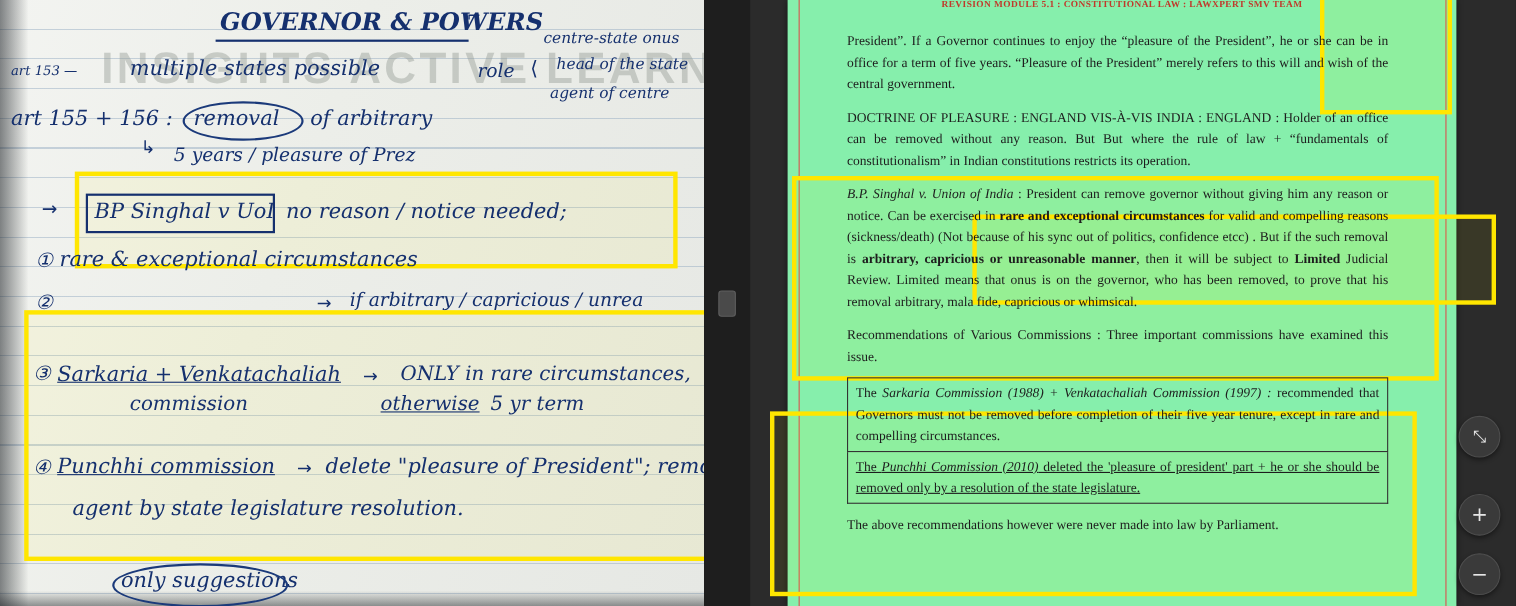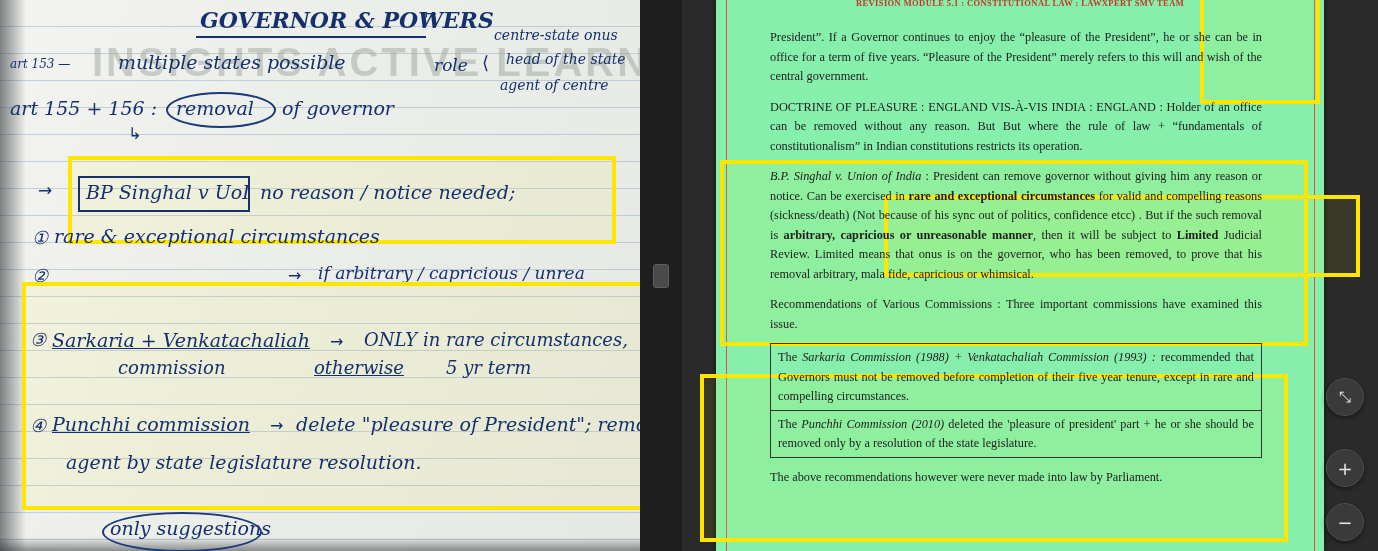--- a/index.html
+++ b/index.html
@@ -162,21 +162,21 @@
     color: #1d1d1d;
     text-align: justify;
   }
   .pdf-body p { margin: 0 0 11px 0; }
   .pdf-body p.tight { margin-bottom: 9px; }
   .pdf-box {
     border: 1px solid #333;
     padding: 4px 7px 3px 7px;
     margin: 0 0 0 0;
   }
-  .pdf-box.second { border-top: none; }
+  .pdf-box.second { border-top: none; text-decoration: underline; }
   em { font-style: italic; }
   strong { font-weight: bold; }
 
   
   .fab {
     position: absolute;
     right: 14px;
     width: 36px;
     height: 36px;
     border-radius: 50%;
@@ -215,21 +215,22 @@
     <div class="hw" style="left:118px; top:52px; font-size:19px;">multiple states possible</div>
     <div class="hw" style="left:494px; top:28px; font-size:14px;">centre-state onus</div>
     <div class="hw" style="left:506px; top:52px; font-size:14px;">head of the state</div>
     <div class="hw" style="left:434px; top:56px; font-size:17px;">role</div>
     <div class="hw" style="left:500px; top:78px; font-size:14px;">agent of centre</div>
     <div class="arrow" style="left:482px; top:52px; font-size:18px;">⟨</div>
 
     <div class="hw" style="left:10px; top:98px; font-size:19px;">art 155 + 156 :</div>
     <div class="hw" style="left:176px; top:98px; font-size:19px;">removal</div>
     <div class="ellipse" style="left:166px; top:92px; width:106px; height:32px;"></div>
-    <div class="hw" style="left:282px; top:98px; font-size:19px;">of governor</div>
+    <div class="hw" style="left:282px; top:98px; font-size:19px;">of arbitrary</div>
+    <div class="hw" style="left:158px; top:132px; font-size:17px;">5 years / pleasure of Prez</div>
     <div class="arrow" style="left:128px; top:124px;">↳</div>
 
     <div class="hl" style="left:68px; top:156px; width:548px; height:88px;"></div>
     <div class="arrow" style="left:38px; top:180px; font-size:17px;">→</div>
     <div class="hw" style="left:86px; top:182px; font-size:19px;">BP Singhal v UoI</div>
     <div style="position:absolute; left:78px; top:176px; width:168px; height:32px; border:2px solid #15306e;"></div>
     <div class="hw" style="left:260px; top:182px; font-size:19px;">no reason / notice needed;</div>
 
     <div class="hw" style="left:32px; top:228px; font-size:18px;">①</div>
     <div class="hw" style="left:54px; top:226px; font-size:19px;">rare &amp; exceptional circumstances</div>
@@ -238,21 +239,21 @@
     <div class="hw" style="left:318px; top:264px; font-size:17px;">if arbitrary / capricious / unrea</div>
     <div class="arrow" style="left:288px; top:266px;">→</div>
 
     <div class="hl" style="left:22px; top:282px; width:632px; height:228px;"></div>
 
     <div class="hw" style="left:30px; top:330px; font-size:18px;">③</div>
     <div class="hw ul" style="left:52px; top:330px; font-size:19px;">Sarkaria + Venkatachaliah</div>
     <div class="hw" style="left:364px; top:330px; font-size:18px;">ONLY in rare circumstances,</div>
     <div class="arrow" style="left:330px; top:332px;">→</div>
     <div class="hw" style="left:118px; top:358px; font-size:18px;">commission</div>
-    <div class="hw ul" style="left:314px; top:358px; font-size:18px;">otherwise</div>
+    <div class="hw ul" style="left:346px; top:358px; font-size:18px;">otherwise</div>
     <div class="hw" style="left:446px; top:358px; font-size:18px;">5 yr term</div>
 
     <div class="hw" style="left:30px; top:416px; font-size:18px;">④</div>
     <div class="hw ul" style="left:52px; top:414px; font-size:19px;">Punchhi commission</div>
     <div class="hw" style="left:296px; top:414px; font-size:19px;">delete "pleasure of President"; remov</div>
     <div class="hw" style="left:66px; top:452px; font-size:19px;">agent by state legislature resolution.</div>
     <div class="arrow" style="left:270px; top:416px;">→</div>
 
     <div class="hw" style="left:110px; top:518px; font-size:19px;">only suggestions</div>
     <div class="ellipse" style="left:102px; top:512px; width:156px; height:36px;"></div>
@@ -274,21 +275,21 @@
       <div class="hl" style="left:4px; top:160px; width:588px; height:186px;"></div>
       <div class="hl" style="left:168px; top:195px; width:476px; height:82px;"></div>
       <div class="hl" style="left:-16px; top:374px; width:588px; height:168px;"></div>
 
       <div class="pdf-body">
         <p>President”.  If a Governor continues to enjoy the “pleasure of the President”, he or she can be in office for a term of five years.  “Pleasure of the President” merely refers to this will and wish of the central government.</p>
         <p>DOCTRINE OF PLEASURE : ENGLAND VIS-À-VIS INDIA :  ENGLAND : Holder of an office can be removed without any reason.  But But where the rule of law + “fundamentals of constitutionalism” in Indian constitutions restricts its operation.</p>
         <p><em>B.P. Singhal v. Union of India</em> :  President can remove governor without giving him any reason or notice. Can be exercised in <strong>rare and exceptional circumstances</strong> for valid and compelling reasons (sickness/death) (Not because of his sync out of politics, confidence etcc) . But if the such removal is  <strong>arbitrary, capricious or unreasonable manner</strong>, then it will be subject to <strong>Limited</strong> Judicial Review.  Limited means that onus is on the governor, who has been removed, to prove that his removal arbitrary, mala fide, capricious or whimsical.</p>
         <p class="tight">Recommendations of Various Commissions :  Three important commissions have examined this issue.</p>
 
-        <div class="pdf-box">The <em>Sarkaria Commission (1988) + Venkatachaliah Commission (1993) :</em> recommended that Governors must not be removed before completion of their five year tenure, except in rare and compelling circumstances.</div>
+        <div class="pdf-box">The <em>Sarkaria Commission (1988) + Venkatachaliah Commission (1997) :</em> recommended that Governors must not be removed before completion of their five year tenure, except in rare and compelling circumstances.</div>
         <div class="pdf-box second">The <em>Punchhi Commission (2010)</em> deleted the 'pleasure of president' part + he or she should be removed only by a resolution of the state legislature.</div>
 
         <p style="margin-top:10px;">The above recommendations however were never made into law by Parliament.</p>
       </div>
     </div>
 
     <div class="fab fit">⤡</div>
     <div class="fab zin">+</div>
     <div class="fab zout">−</div>
   </div>

